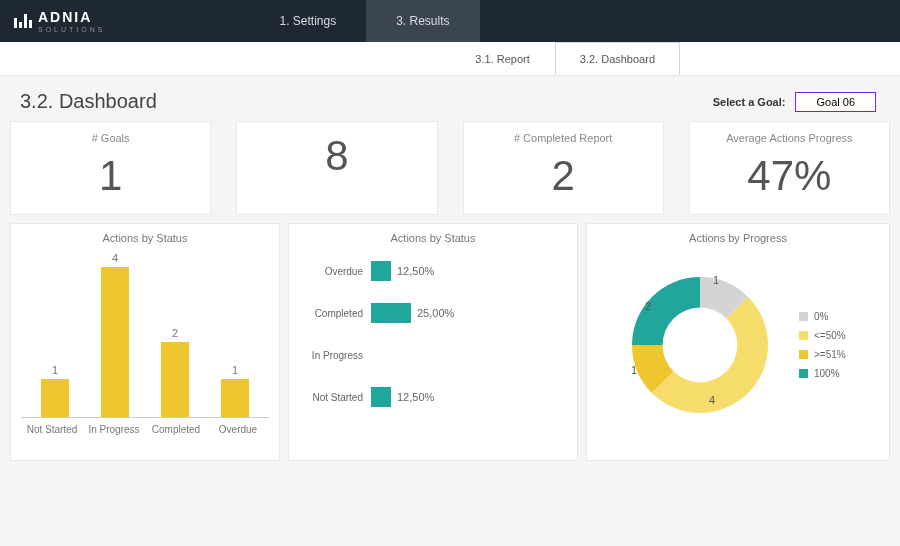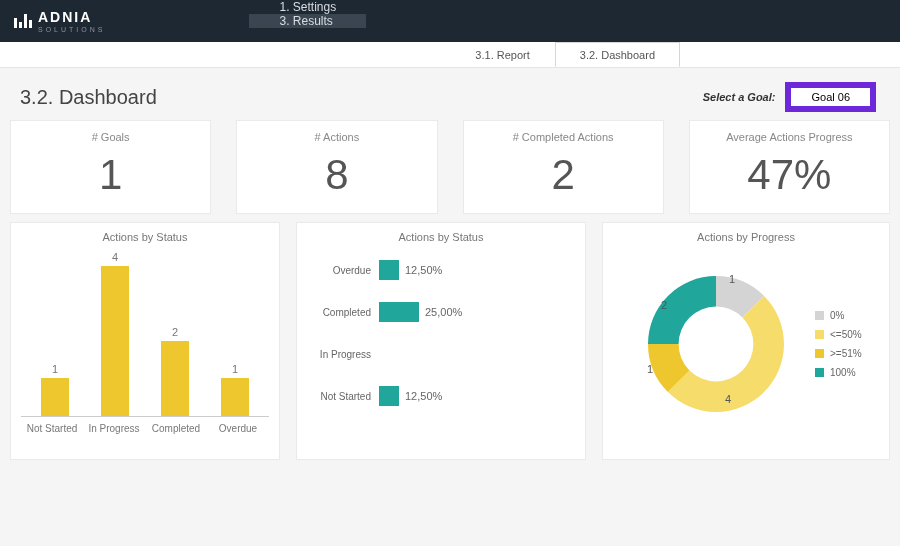--- a/index.html
+++ b/index.html
@@ -5,36 +5,36 @@
 * { margin:0; padding:0; box-sizing:border-box; font-family: "Segoe UI", Arial, sans-serif; }
 body { width:900px; height:546px; background:#f5f5f5; overflow:hidden; }
 .topbar { height:42px; background:#1e2832; display:flex; align-items:center; color:#fff; }
 .logo { display:flex; align-items:center; padding:0 14px; }
 .logo-bars { display:flex; align-items:flex-end; gap:2px; margin-right:6px; }
 .logo-bars span { display:block; width:3px; background:#fff; }
 .logo-bars span:nth-child(1){height:10px;} .logo-bars span:nth-child(2){height:6px;}
 .logo-bars span:nth-child(3){height:14px;} .logo-bars span:nth-child(4){height:8px;}
 .logo-text { font-weight:700; letter-spacing:2px; font-size:14px; }
 .logo-sub { font-size:7px; letter-spacing:3px; color:#8a939c; margin-top:1px;}
-.nav { display:flex; margin-left:130px; height:100%;flex-direction:column; }
+.nav { display:flex; margin-left:130px; height:100%; }
 .nav-item { display:flex; align-items:center; padding:0 30px; font-size:12px; color:#d7dde2; cursor:pointer; }
 .nav-item.active { background:#3a4551; }
-.subnav { height:26px; background:#fff; display:flex; justify-content:flex-end; align-items:center; padding-right:220px; border-bottom:1px solid #e5e5e5; }
+.subnav { height:34px; background:#fff; display:flex; justify-content:flex-end; align-items:center; padding-right:220px; border-bottom:1px solid #e5e5e5; }
 .subnav-item { padding:0 24px; height:100%; display:flex; align-items:center; font-size:11px; color:#555; cursor:pointer; border:1px solid transparent;}
 .subnav-item.active { border:1px solid #d6d6d6; border-bottom:1px solid #fff; background:#fff; }
 .header { display:flex; justify-content:space-between; align-items:center; padding:14px 24px 8px 20px; }
 .header h2 { font-weight:400; color:#444; font-size:20px; }
 .goal-sel { display:flex; align-items:center; gap:10px; font-size:11px; }
-.goal-sel label { font-style:italic; font-weight:600; color:#333; }
-.goal-box { border:6px solid #6d28d9; background:#fff; padding:3px 20px; font-size:11px; }
+.goal-sel label { font-weight:600; color:#333; }
+.goal-box { border:1px solid #6d28d9; background:#fff; padding:3px 20px; font-size:11px; }
 .kpis { display:flex; gap:25px; padding:0 10px; }
 .kpi { flex:1; background:#fff; border:1px solid #eaeaea; text-align:center; padding:10px 0 14px; }
 .kpi .lbl { font-size:11px; color:#888; margin-bottom:8px; }
 .kpi .val { font-size:42px; color:#555; font-weight:300; }
-.charts { display:flex; gap:16px; padding:8px 10px 10px; }
+.charts { display:flex; gap:8px; padding:8px 10px 10px; }
 .card { background:#fff; border:1px solid #eaeaea; padding:8px 10px 10px; }
 .card .title { text-align:center; font-size:11px; color:#777; margin-bottom:6px; }
 .c1 { width:270px; height:238px; }
 .c2 { width:290px; height:238px; }
 .c3 { flex:1; height:238px; }
 
 .bars { display:flex; align-items:flex-end; justify-content:space-around; height:168px; border-bottom:1px solid #ccc; padding:0 4px; }
 .barcol { display:flex; flex-direction:column; align-items:center; width:56px; }
 .barcol .dv { font-size:11px; color:#777; margin-bottom:3px; }
 .barcol .bar { width:28px; background:#eec72f; }
@@ -88,25 +88,24 @@
     <div class="goal-box">Goal 06</div>
   </div>
 </div>
 
 <div class="kpis">
   <div class="kpi">
     <div class="lbl"># Goals</div>
     <div class="val">1</div>
   </div>
   <div class="kpi">
-    <div class="lbl"># Actions</div>
     <div class="val">8</div>
   </div>
   <div class="kpi">
-    <div class="lbl"># Completed Actions</div>
+    <div class="lbl"># Completed Report</div>
     <div class="val">2</div>
   </div>
   <div class="kpi">
     <div class="lbl">Average Actions Progress</div>
     <div class="val">47%</div>
   </div>
 </div>
 
 <div class="charts">
   <div class="card c1">

